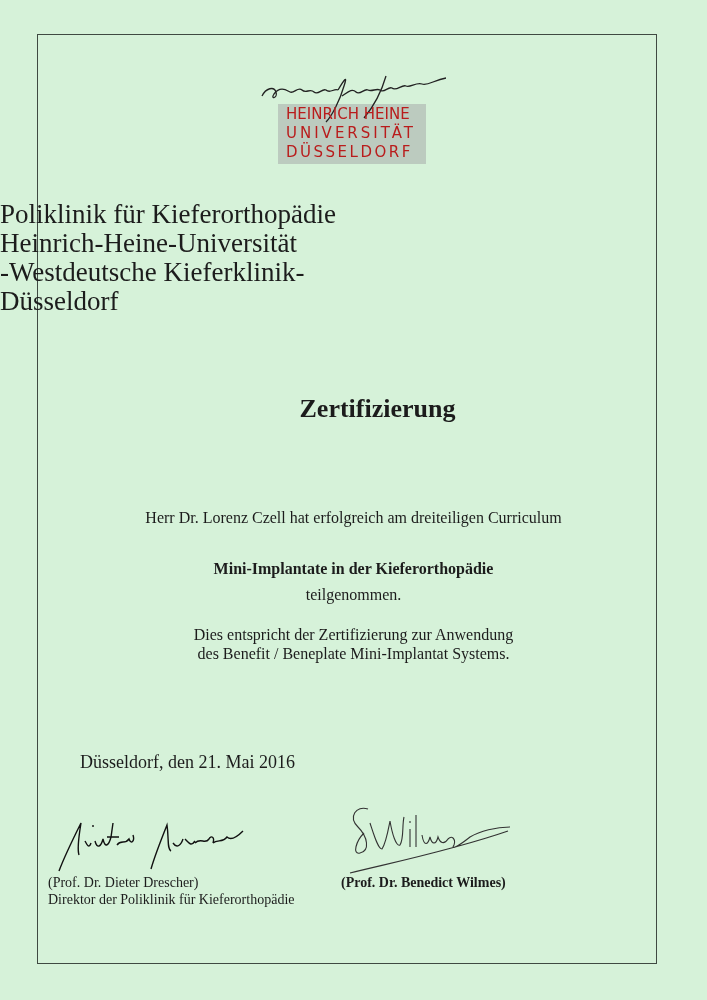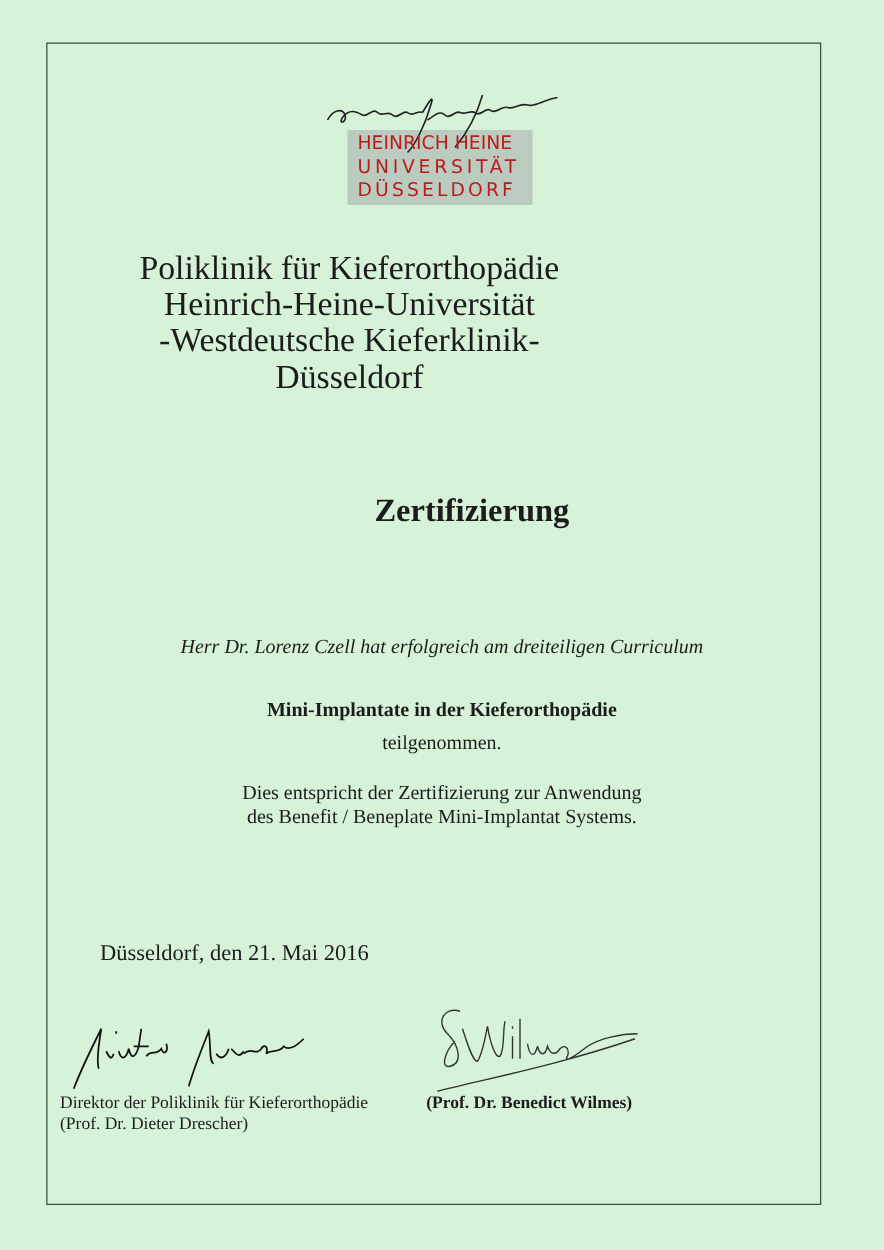--- a/index.html
+++ b/index.html
@@ -21,21 +21,21 @@
     background:#bccbbf;
   }
   .logo-line {
     position:absolute; left:30px; width:140px;
     font-family:"DejaVu Sans", sans-serif; color:#b91c1c;
     font-size:15px; line-height:17px; white-space:nowrap;
   }
   .logo-sig { position:absolute; left:0; top:0; }
   .header-block {
     position:absolute; left:0; width:559px; top:200px;
-    text-align:center; font-size:27px; line-height:29px;
+    text-align:left; font-size:27px; line-height:29px;
   }
   .header-block div { white-space:nowrap; }
   .title {
     position:absolute; left:0; width:707px; top:394px;
     text-align:center; font-size:26px; font-weight:bold;margin-left:24px;
   }
   .c { position:absolute; left:0; width:707px; text-align:center; font-size:16px; }
   .course { font-weight:bold; }
   .date { position:absolute; left:48px; top:752px; font-size:18px;margin-left:32px; }
   .sigblock { position:absolute; font-size:14px; line-height:17px; white-space:nowrap; }
@@ -58,35 +58,35 @@
 
 <div class="header-block">
   <div>Poliklinik für Kieferorthopädie</div>
   <div>Heinrich-Heine-Universität</div>
   <div>-Westdeutsche Kieferklinik-</div>
   <div>Düsseldorf</div>
 </div>
 
 <div class="title">Zertifizierung</div>
 
-<div class="c" style="top:509px;font-style:italic;">Herr Dr. Lorenz Czell hat erfolgreich am dreiteiligen Curriculum</div>
+<div class="c" style="top:509px;">Herr Dr. Lorenz Czell hat erfolgreich am dreiteiligen Curriculum</div>
 <div class="c course" style="top:560px;">Mini-Implantate in der Kieferorthopädie</div>
 <div class="c" style="top:586px;">teilgenommen.</div>
 <div class="c" style="top:626px;">Dies entspricht der Zertifizierung zur Anwendung</div>
 <div class="c" style="top:645px;">des Benefit / Beneplate Mini-Implantat Systems.</div>
 
 <div class="date">Düsseldorf, den 21. Mai 2016</div>
 
 <svg class="sig-svg" style="left:55px; top:815px;" width="220" height="60" viewBox="0 0 220 60">
   <path d="M4 56 C10 40,20 20,26 8 C24 20,22 34,24 40 M30 26 C32 30,34 34,36 28 M38 10 L38 12 M40 26 C42 34,46 32,48 24 C50 34,54 30,56 22 L58 8 M52 22 L64 22 M62 30 C66 24,70 30,74 24 C76 30,80 26,78 20 M96 54 C100 40,108 20,112 10 C114 24,112 34,116 36 M118 28 C122 34,126 30,128 24 M130 24 C134 28,136 32,140 26 M140 28 C146 22,150 30,154 24 C156 20,160 22,158 28 C162 24,168 28,172 22 C176 26,182 22,188 16" fill="none" stroke="#111" stroke-width="1.4"></path>
 </svg>
 
 <div class="sigblock" style="left:48px; top:874px;">
+  <div>(Prof. Dr. Dieter Drescher)</div>
   <div>Direktor der Poliklinik für Kieferorthopädie</div>
-  <div>(Prof. Dr. Dieter Drescher)</div>
 </div>
 
 <svg class="sig-svg" style="left:330px; top:795px;" width="200" height="80" viewBox="0 0 200 80">
   <path d="M38 14 C26 10,18 22,28 32 C38 42,40 56,30 58 C22 60,26 46,34 38 M40 28 C44 40,48 54,52 54 C56 48,58 36,60 26 C62 38,66 52,70 50 C74 44,72 30,74 22 M80 34 L80 52 M80 26 L80 28 M86 20 L86 52 M92 40 C94 52,98 50,100 42 C102 50,106 50,108 42 C110 48,114 50,118 44 C122 40,126 44,124 50 C120 56,130 50,140 42 C150 36,166 32,180 32 M20 78 C60 68,120 56,178 36" fill="none" stroke="#333" stroke-width="1.1"></path>
 </svg>
 
 <div class="sigblock" style="left:341px; top:874px;font-weight:bold;">
   <div>(Prof. Dr. Benedict Wilmes)</div>
 </div>
 

